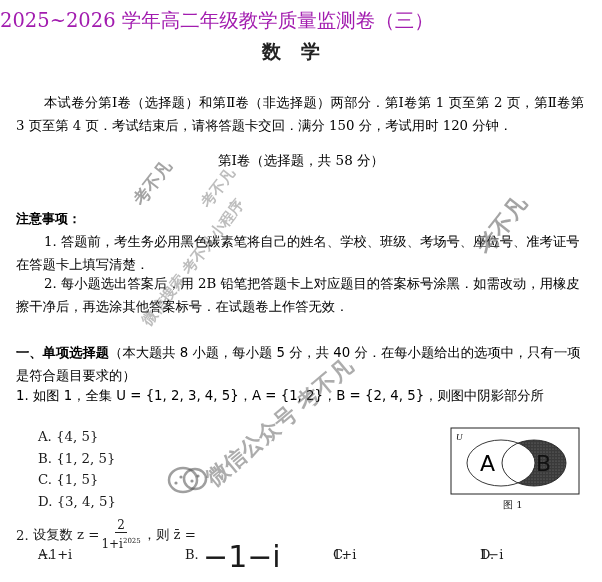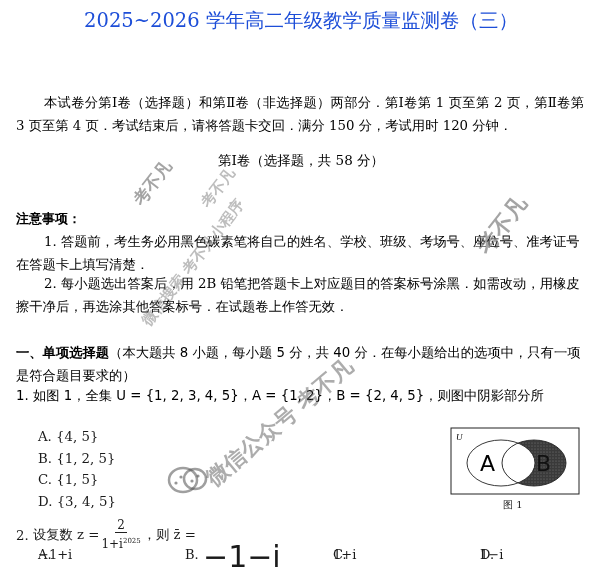--- a/index.html
+++ b/index.html
@@ -3,22 +3,22 @@
 <meta charset="utf-8">
 <style>
   html, body { margin: 0; padding: 0; }
   body {
     width: 602px; height: 582px; overflow: hidden; background: #ffffff;
     font-family: "DejaVu Serif", "Liberation Serif", serif; color: #1a1a1a;
     position: relative;
   }
   .page { position: absolute; left: 0; top: 0; width: 602px; height: 582px; }
   .title {
-    position: absolute; top: 7px; left: 0; width: 602px; text-align: center;
-    font-size: 19.5px; letter-spacing: 0px; color: #1d4ed8;
+    position: absolute; top: 7px; left: 0; width: 602px; text-align: left;
+    font-size: 19.5px; letter-spacing: 0px; color: #a21caf;
   }
   .subject {
     position: absolute; top: 39px; left: 0; width: 602px; text-align: center;
     font-size: 19px; font-weight: bold; letter-spacing: 20px; color: #222;
   }
   .para {
     position: absolute; font-size: 13.3px; line-height: 23px; color: #000000;
   }
   .intro { top: 91px; left: 16px; width: 568px; text-indent: 28px; text-align: justify; }
   .sec1 { top: 149px; left: 0; width: 602px; text-align: center; font-size: 13.5px; }
@@ -45,20 +45,21 @@
     transform-origin: left top; white-space: nowrap; pointer-events: none;
   }
   .wechat-icon { position: absolute; left: 165px; top: 462px; }
 </style>
 </head>
 <body>
 
 <div class="page">
 
   <div class="title">2025~2026 学年高二年级教学质量监测卷（三）</div>
+  <div class="subject">数学</div>
 
   <div class="para intro">本试卷分第Ⅰ卷（选择题）和第Ⅱ卷（非选择题）两部分．第Ⅰ卷第 1 页至第 2 页，第Ⅱ卷第 3 页至第 4 页．考试结束后，请将答题卡交回．满分 150 分，考试用时 120 分钟．</div>
 
   <div class="para sec1">第Ⅰ卷（选择题，共 58 分）</div>
 
   <div class="para notice-h">注意事项：</div>
   <div class="para notice1">1. 答题前，考生务必用黑色碳素笔将自己的姓名、学校、班级、考场号、座位号、准考证号在答题卡上填写清楚．</div>
   <div class="para notice2">2. 每小题选出答案后，用 2B 铅笔把答题卡上对应题目的答案标号涂黑．如需改动，用橡皮擦干净后，再选涂其他答案标号．在试题卷上作答无效．</div>
 
   <div class="para part-h">

